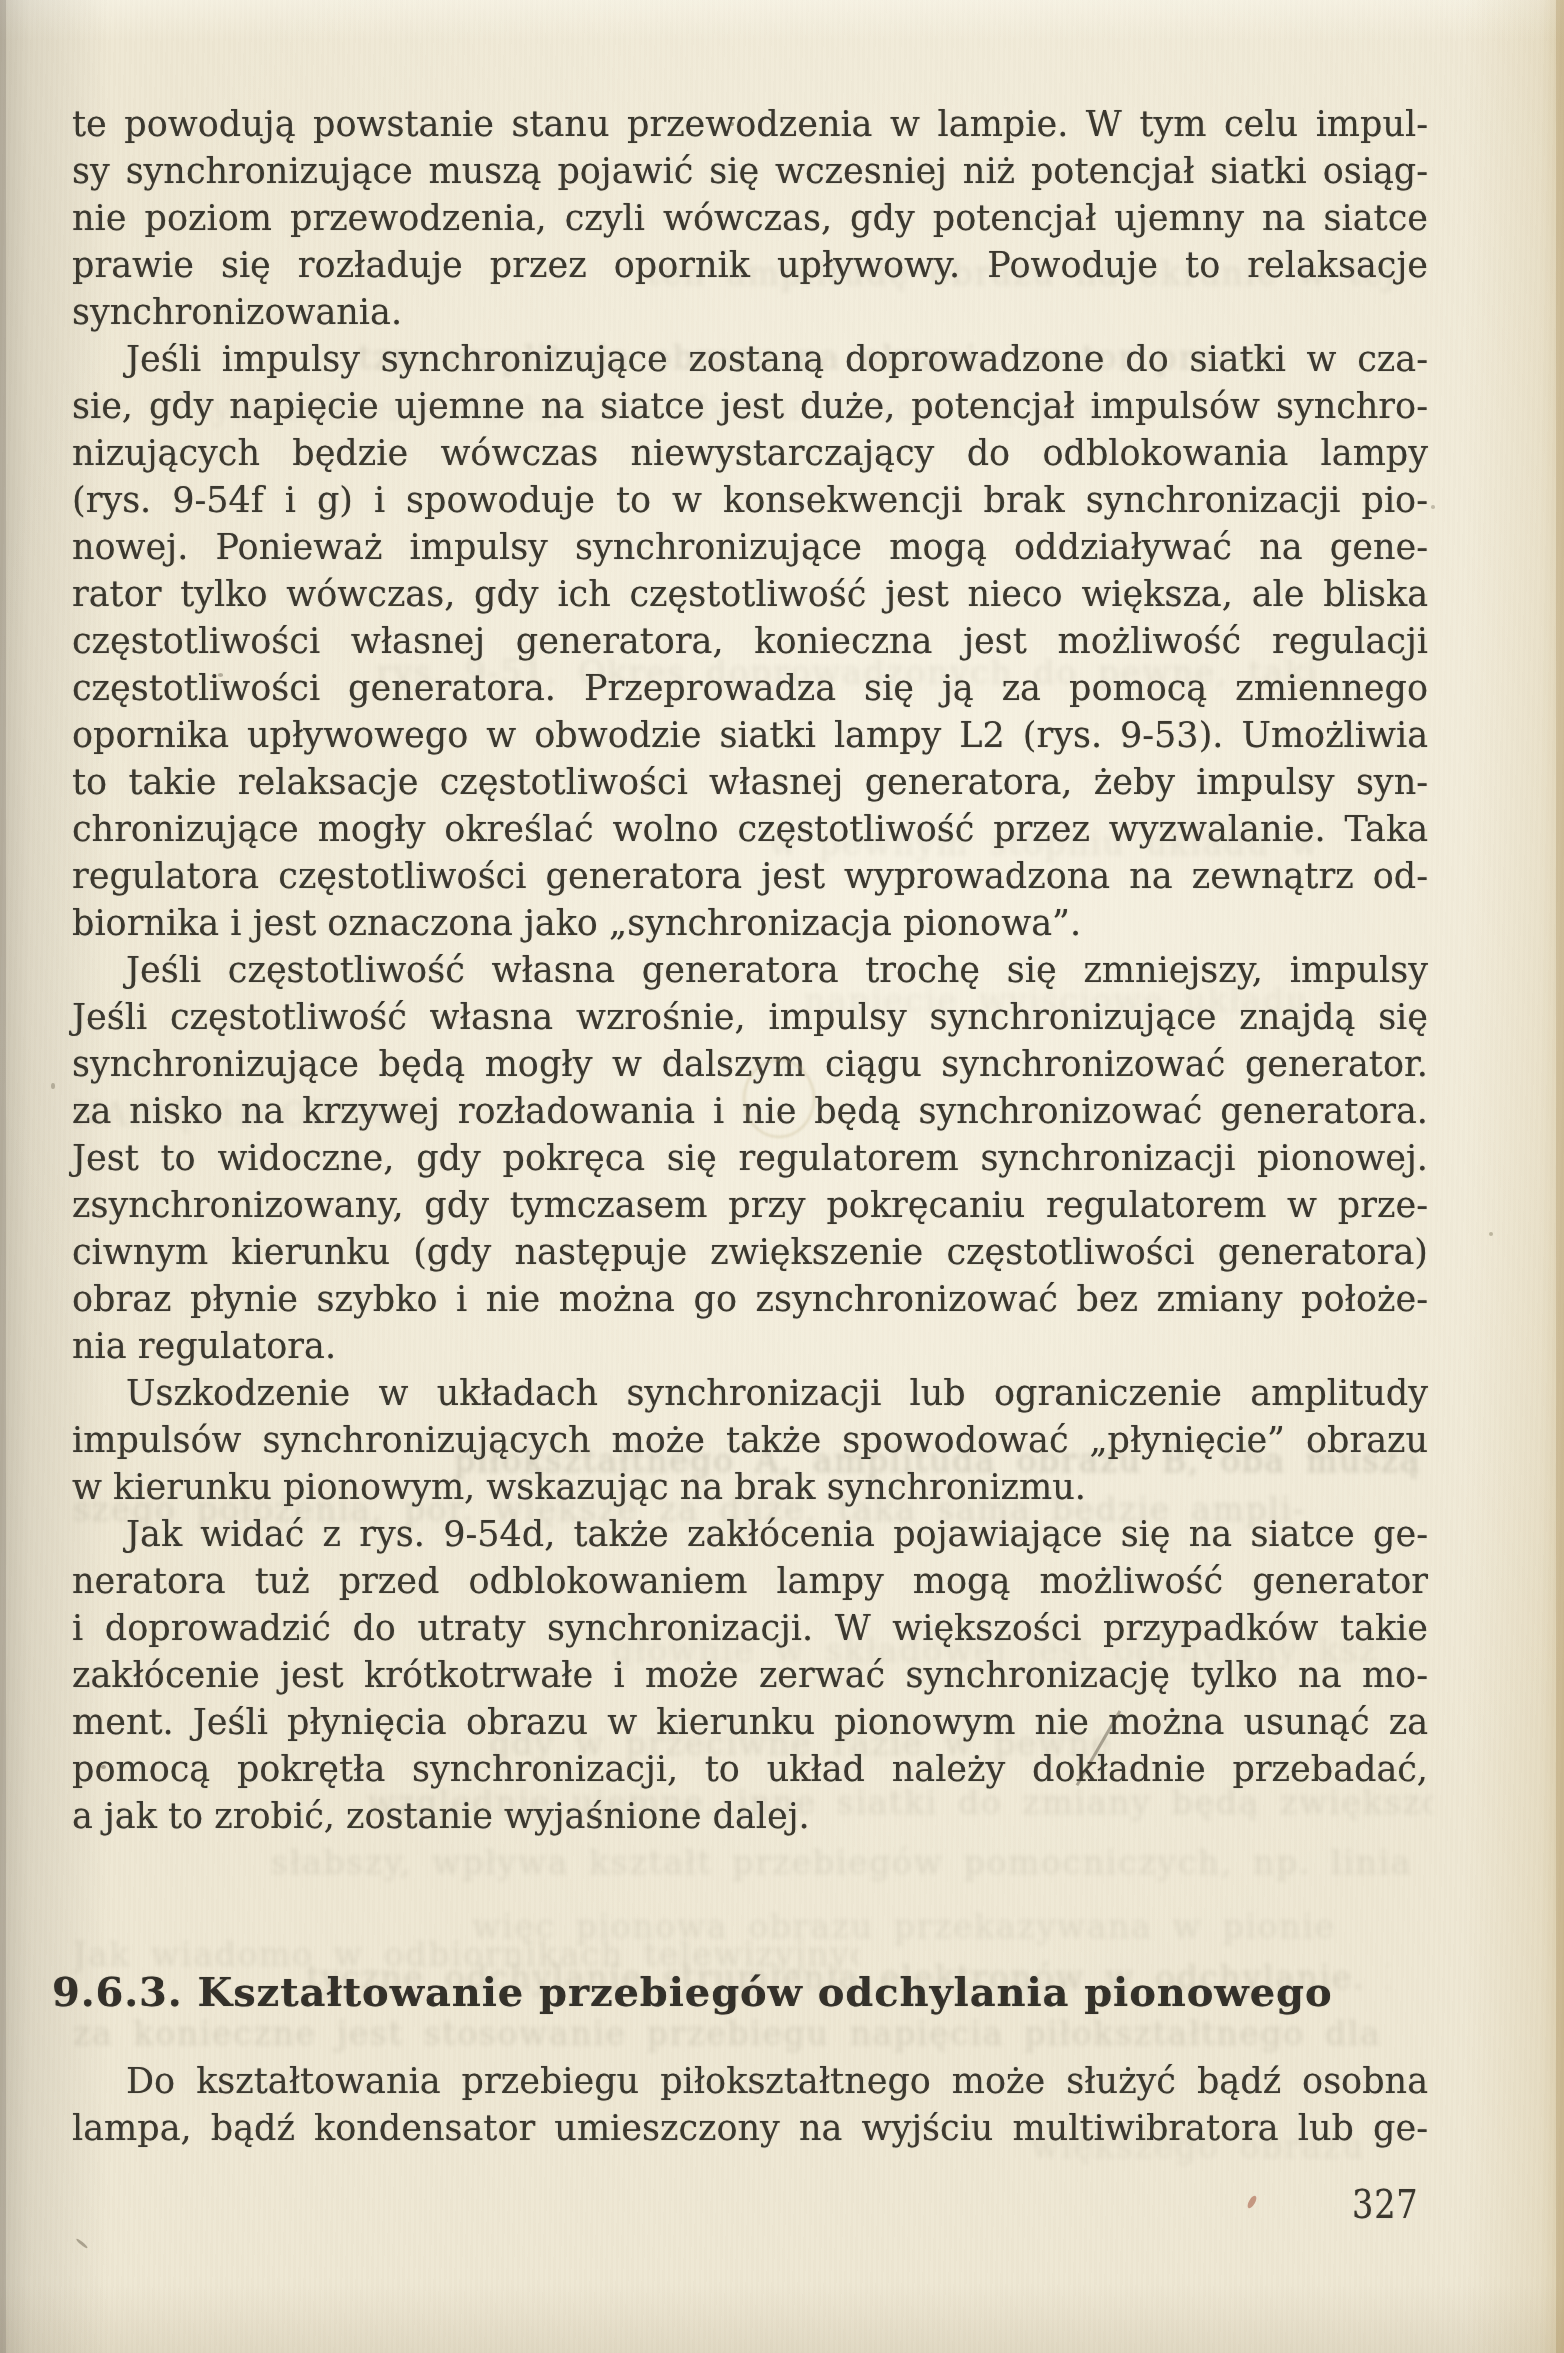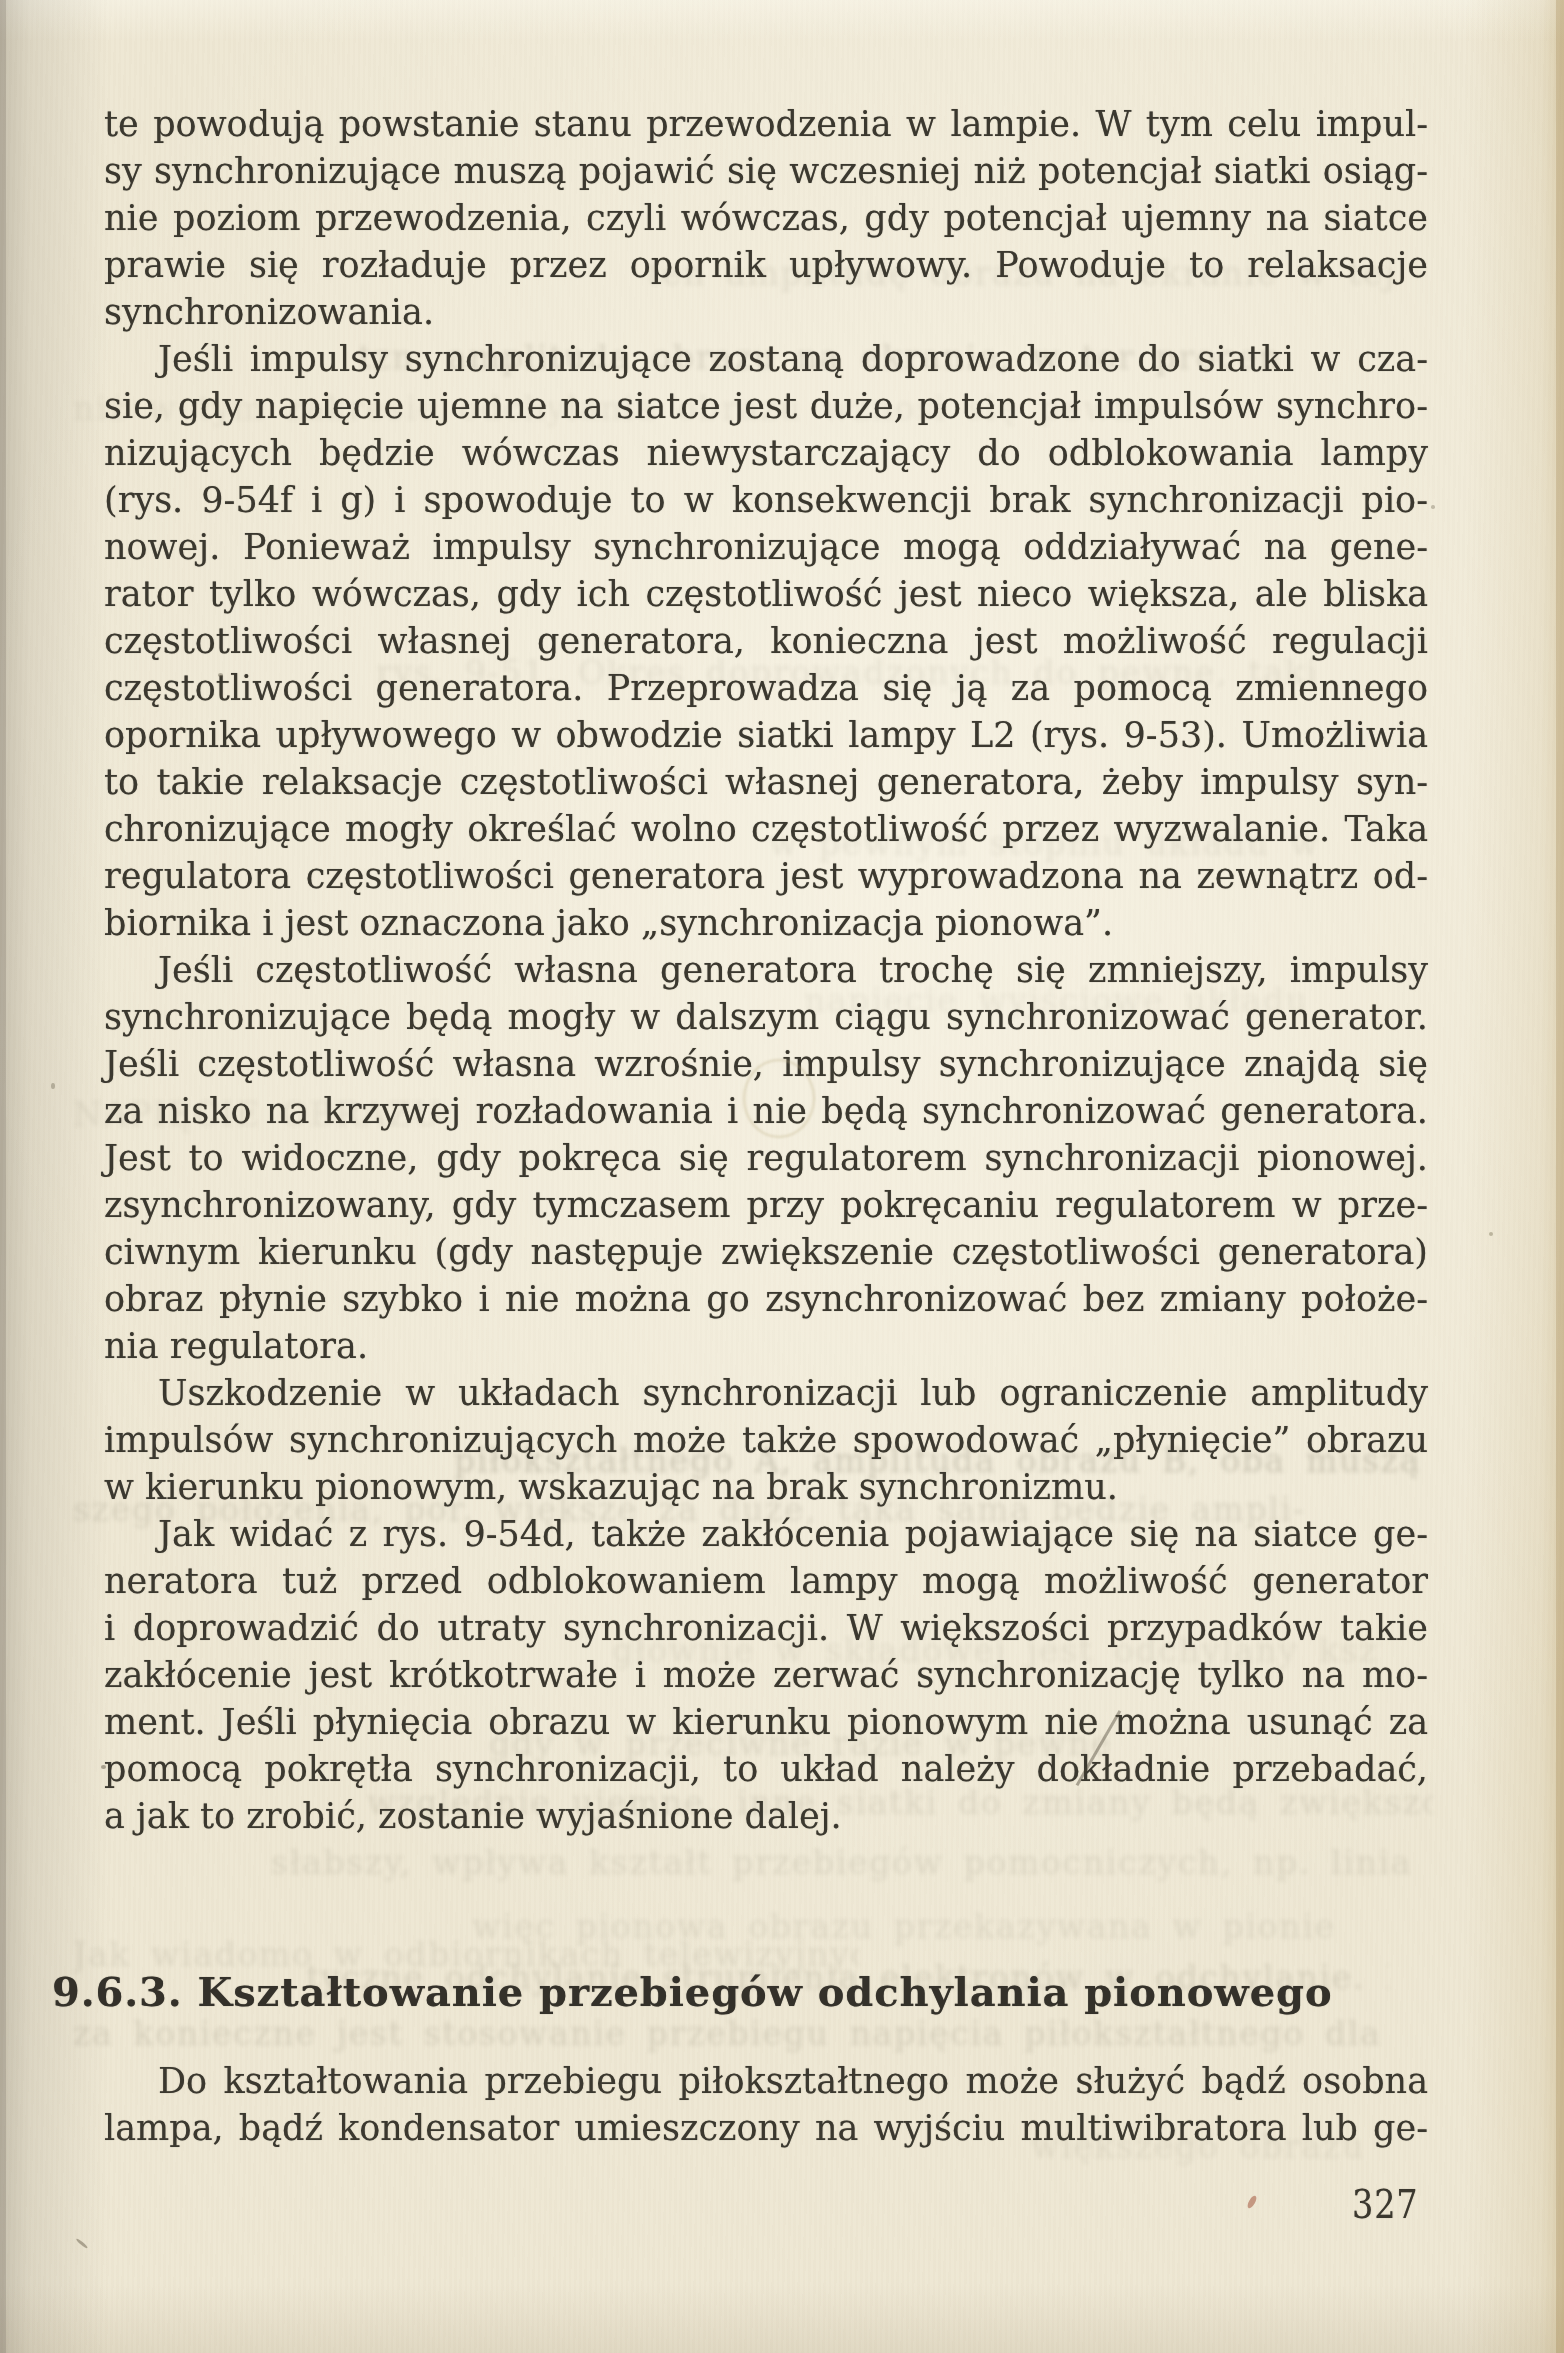--- a/index.html
+++ b/index.html
@@ -21,21 +21,21 @@
     position:absolute;left:72px;width:1356px;
     color:#3b382f;
     font-size:35px;line-height:47px;
     text-shadow:0 0 0.9px rgba(59,56,47,.55);
   }
   #textblock{top:101px;}
   #finalblock{top:2058px;}
   .line{
     text-align:justify;
     text-align-last:justify;
-    height:47px;overflow:visible;white-space:nowrap;margin-left:32px;
+    height:47px;overflow:visible;white-space:nowrap;
   }
   .line.flush{text-align-last:left;}
   .line.indent{text-indent:54px;}
   .heading{
     position:absolute;left:52px;top:1968px;width:1311px;
     color:#34312a;font-size:40px;font-weight:bold;letter-spacing:0.9px;
     text-shadow:0 0 0.9px rgba(52,49,42,.6);
     white-space:nowrap;
   }
   .pagenum{
@@ -115,22 +115,22 @@
       <div class="line">nowej. Ponieważ impulsy synchronizujące mogą oddziaływać na gene-</div>
       <div class="line">rator tylko wówczas, gdy ich częstotliwość jest nieco większa, ale bliska</div>
       <div class="line">częstotliwości własnej generatora, konieczna jest możliwość regulacji</div>
       <div class="line">częstotliwości generatora. Przeprowadza się ją za pomocą zmiennego</div>
       <div class="line">opornika upływowego w obwodzie siatki lampy L2 (rys. 9-53). Umożliwia</div>
       <div class="line">to takie relaksacje częstotliwości własnej generatora, żeby impulsy syn-</div>
       <div class="line">chronizujące mogły określać wolno częstotliwość przez wyzwalanie. Taka</div>
       <div class="line">regulatora częstotliwości generatora jest wyprowadzona na zewnątrz od-</div>
       <div class="line flush">biornika i jest oznaczona jako „synchronizacja pionowa”.</div>
       <div class="line indent">Jeśli częstotliwość własna generatora trochę się zmniejszy, impulsy</div>
+      <div class="line">Jeśli częstotliwość własna wzrośnie, impulsy synchronizujące znajdą się</div>
       <div class="line">synchronizujące będą mogły w dalszym ciągu synchronizować generator.</div>
-      <div class="line">Jeśli częstotliwość własna wzrośnie, impulsy synchronizujące znajdą się</div>
       <div class="line">za nisko na krzywej rozładowania i nie będą synchronizować generatora.</div>
       <div class="line">Jest to widoczne, gdy pokręca się regulatorem synchronizacji pionowej.</div>
       <div class="line">zsynchronizowany, gdy tymczasem przy pokręcaniu regulatorem w prze-</div>
       <div class="line">ciwnym kierunku (gdy następuje zwiększenie częstotliwości generatora)</div>
       <div class="line">obraz płynie szybko i nie można go zsynchronizować bez zmiany położe-</div>
       <div class="line flush">nia regulatora.</div>
       <div class="line indent">Uszkodzenie w układach synchronizacji lub ograniczenie amplitudy</div>
       <div class="line">impulsów synchronizujących może także spowodować „płynięcie” obrazu</div>
       <div class="line flush">w kierunku pionowym, wskazując na brak synchronizmu.</div>
       <div class="line indent">Jak widać z rys. 9-54d, także zakłócenia pojawiające się na siatce ge-</div>

